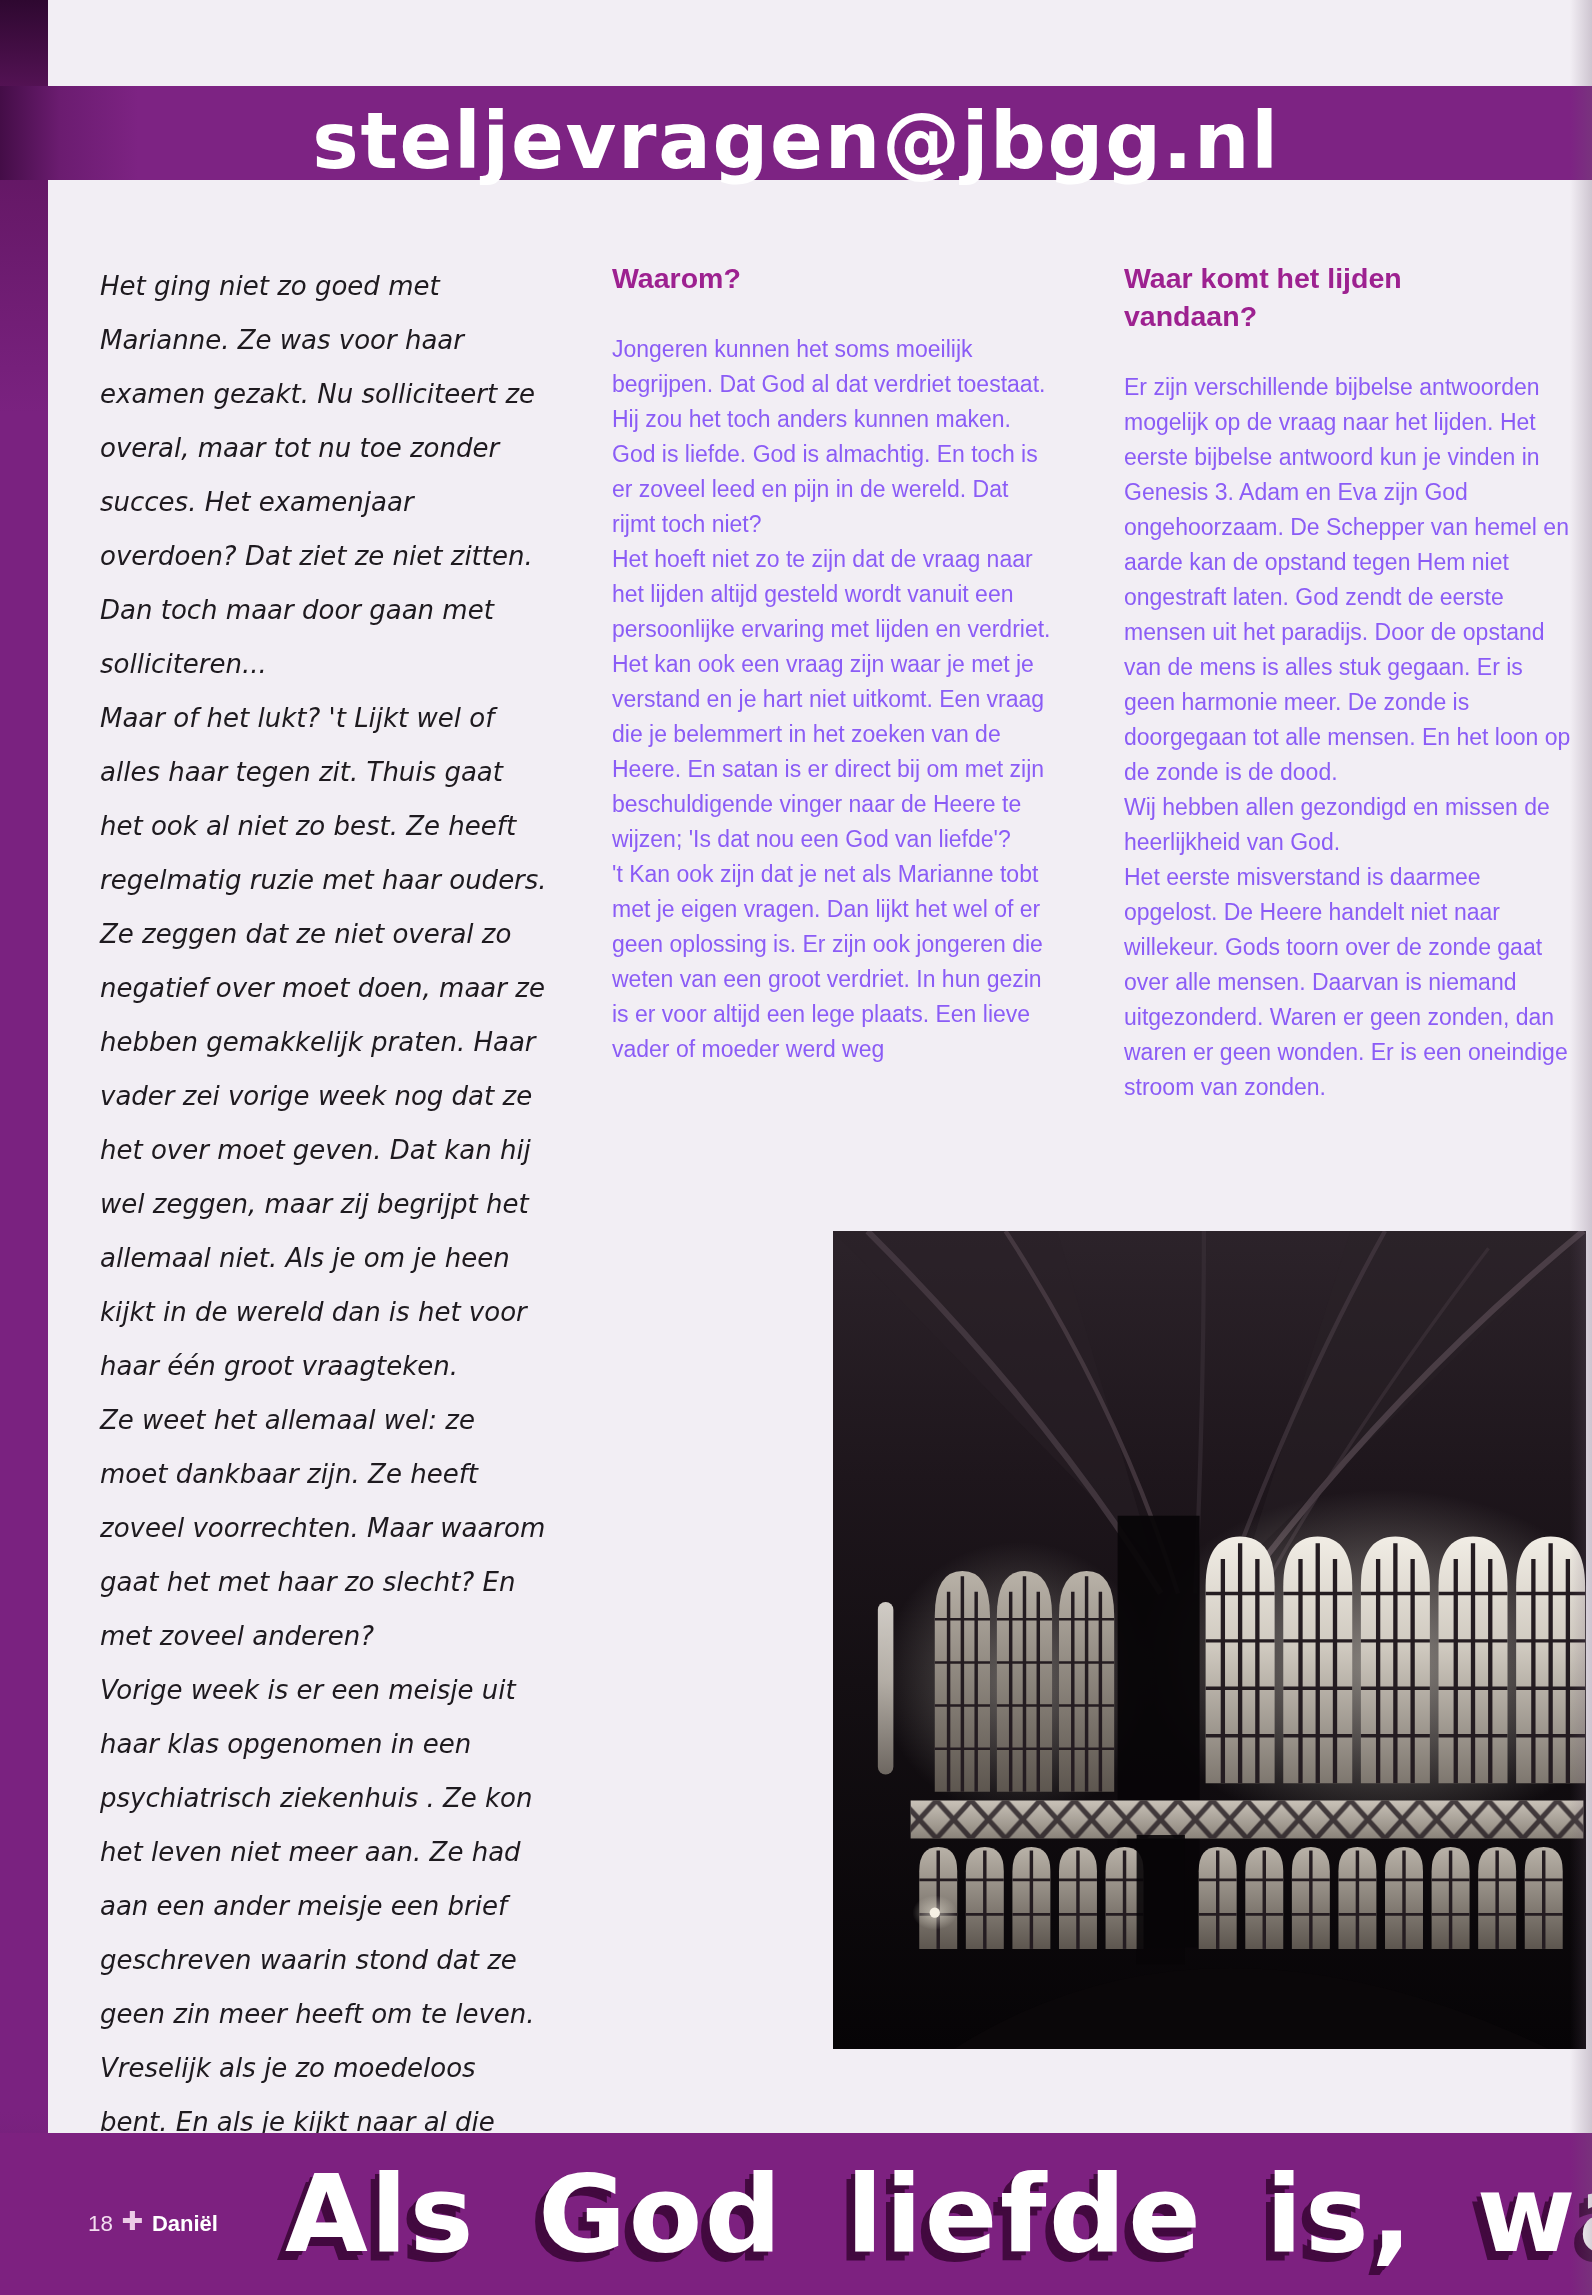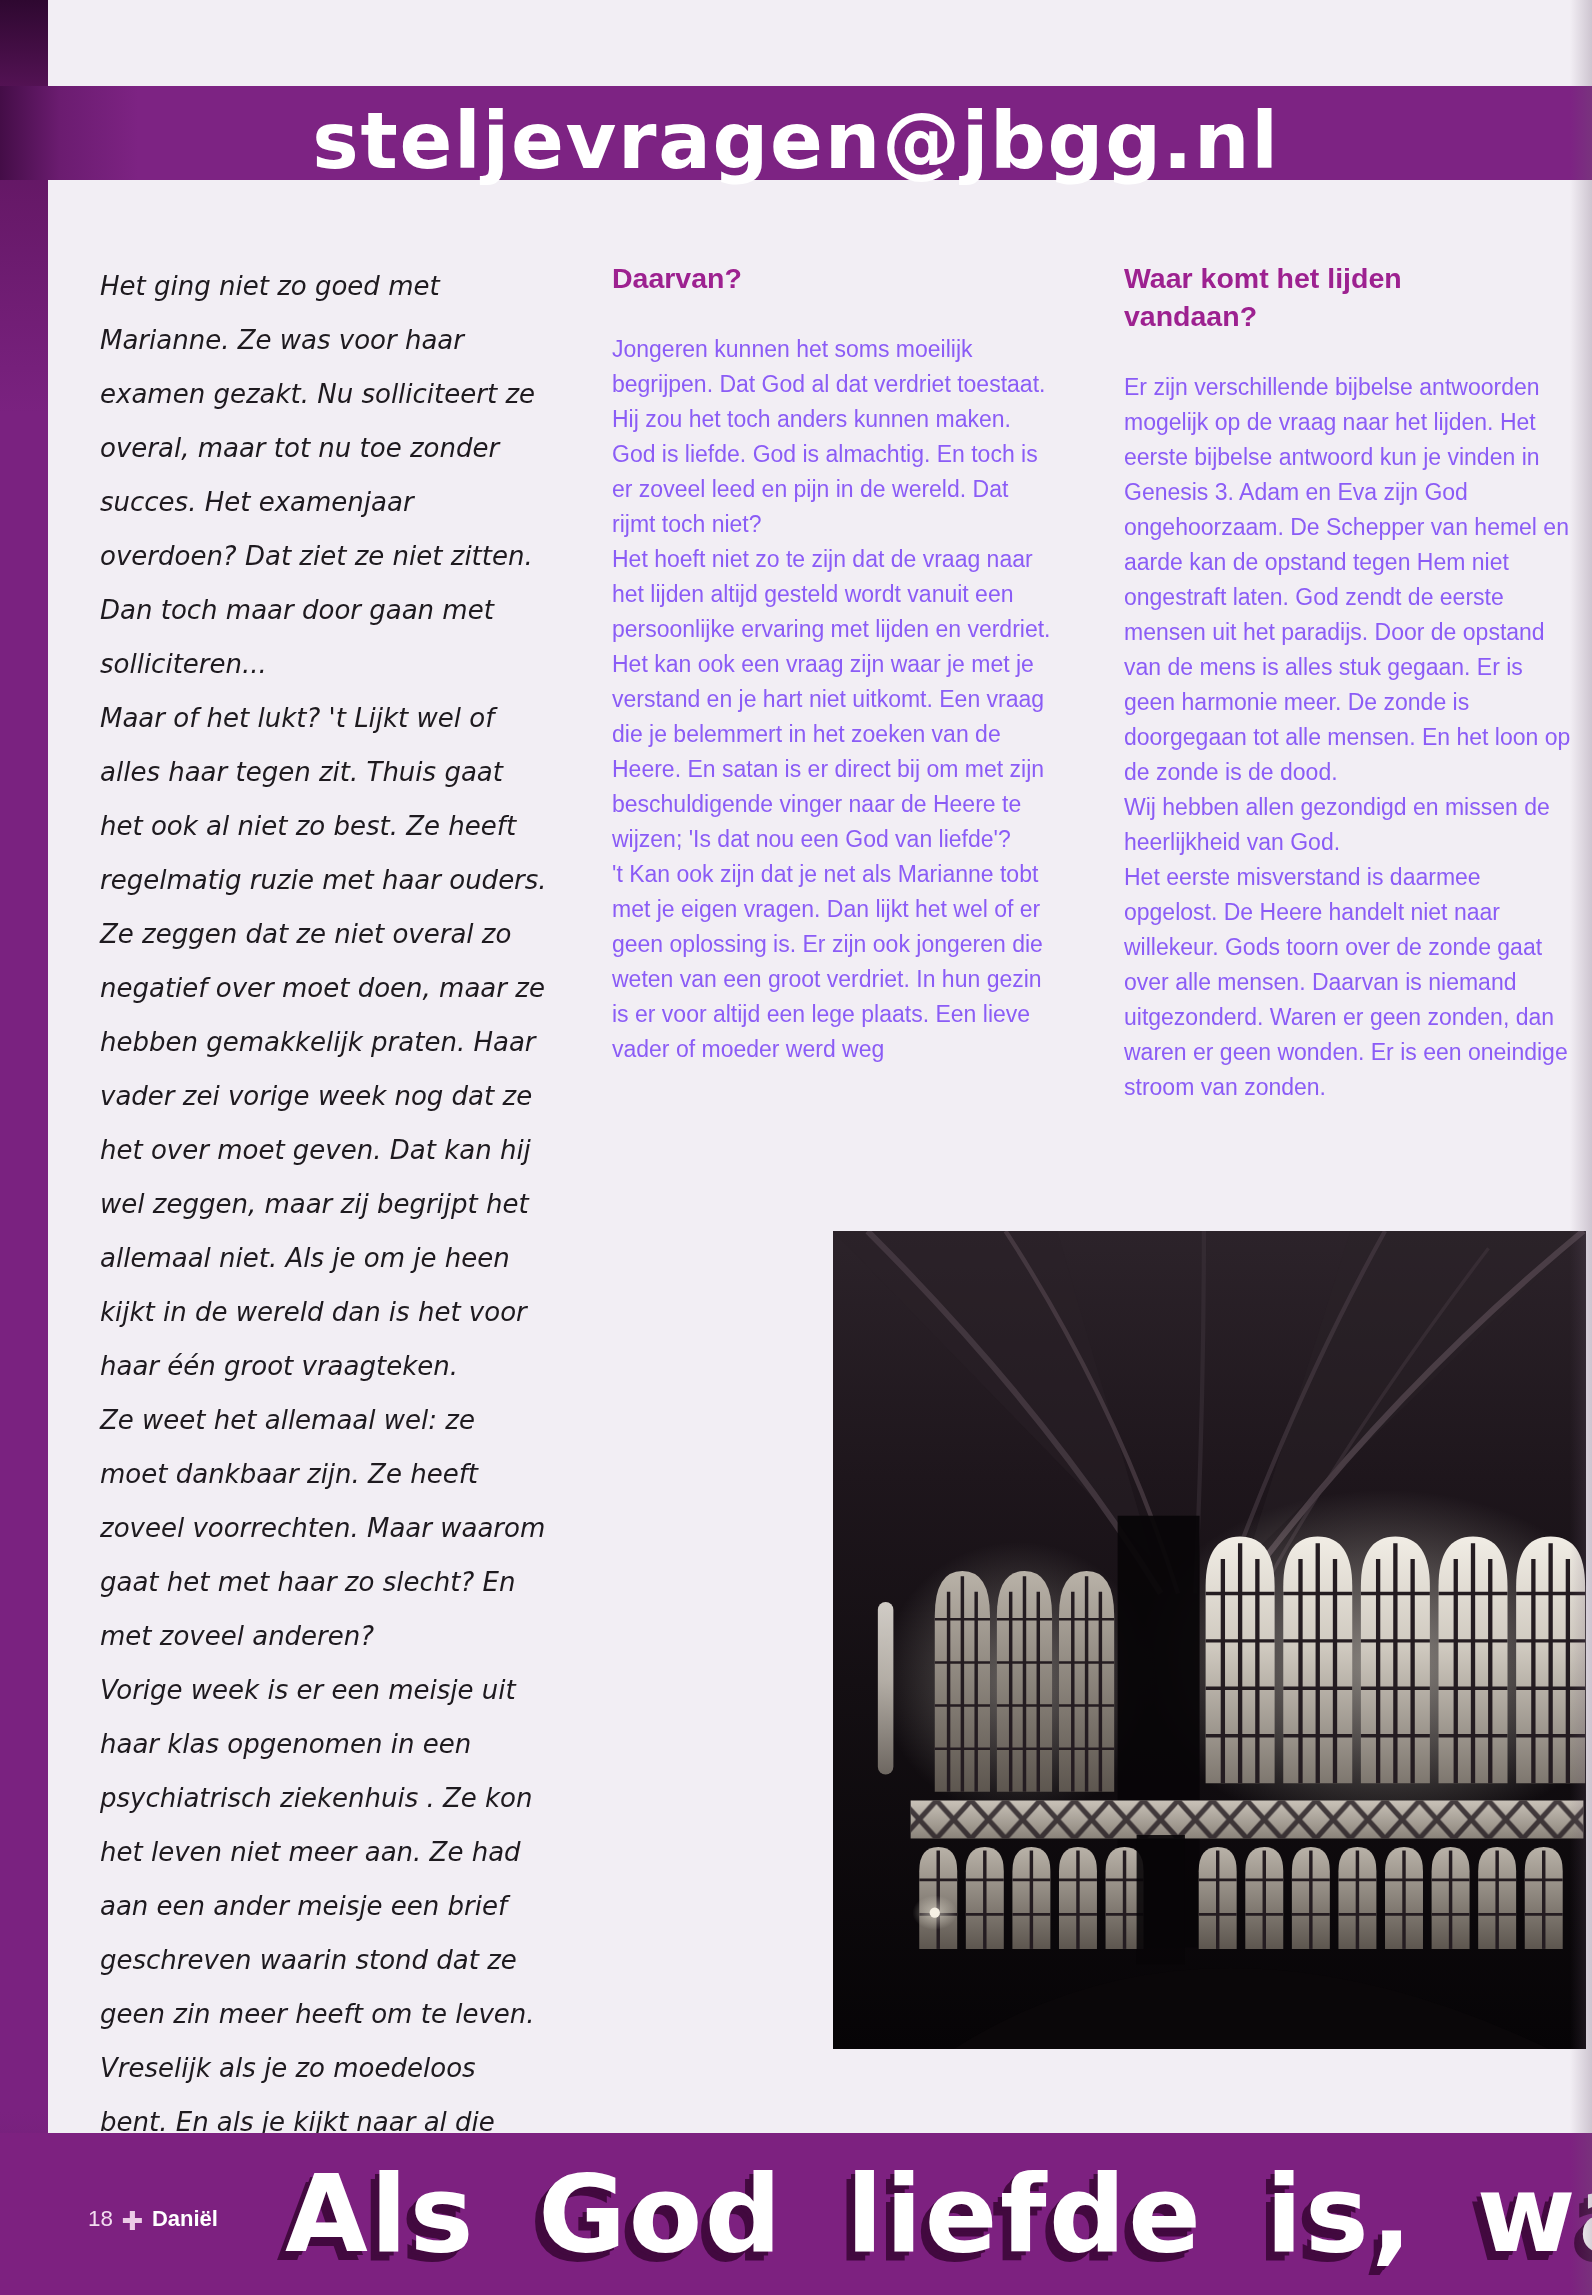--- a/index.html
+++ b/index.html
@@ -79,21 +79,21 @@
     font-weight:bold;
     font-size:107px;
     line-height:162px;
     letter-spacing:2.6px;
     word-spacing:22.4px;
     color:#ffffff;
     text-shadow:-4.3px 4.3px 0 #42093f, -8.6px 8.6px 0 #42093f;
   }
   .footer-meta{
     position:absolute;left:88px;top:2206px;
-    display:flex;align-items:flex-start;gap:8.6px;
+    display:flex;align-items:flex-end;gap:8.6px;
     color:#f3ddf0;
   }
   .footer-page{font-size:22.4px;}
   .footer-logo{font-size:26px;color:#eccbe7;}
   .footer-brand{font-size:22px;font-weight:bold;color:#ffffff;}
   
   .right-shade{
     position:absolute;right:0;top:0;width:22.4px;height:100%;
     background:linear-gradient(270deg, rgba(110,90,115,.28), rgba(110,90,115,0));
     pointer-events:none;
@@ -111,21 +111,21 @@
   </div>
 
   <div class="col col-left">
     <div class="left-text">Het ging niet zo goed met Marianne. Ze was voor haar examen gezakt. Nu solliciteert ze overal, maar tot nu toe zonder succes. Het examenjaar overdoen? Dat ziet ze niet zitten. Dan toch maar door gaan met solliciteren...
 Maar of het lukt? 't Lijkt wel of alles haar tegen zit. Thuis gaat het ook al niet zo best. Ze heeft regelmatig ruzie met haar ouders. Ze zeggen dat ze niet overal zo negatief over moet doen, maar ze hebben gemakkelijk praten. Haar vader zei vorige week nog dat ze het over moet geven. Dat kan hij wel zeggen, maar zij begrijpt het allemaal niet. Als je om je heen kijkt in de wereld dan is het voor haar één groot vraagteken.
 Ze weet het allemaal wel: ze moet dankbaar zijn. Ze heeft zoveel voorrechten. Maar waarom gaat het met haar zo slecht? En met zoveel anderen?
 Vorige week is er een meisje uit haar klas opgenomen in een psychiatrisch ziekenhuis . Ze kon het leven niet meer aan. Ze had aan een ander meisje een brief geschreven waarin stond dat ze geen zin meer heeft om te leven. Vreselijk als je zo moedeloos bent. En als je kijkt naar al die ellende in de wereld, dan krijg je steeds meer vraagtekens. Als God liefde is, waarom gebeurt dat dan allemaal?</div>
   </div>
 
   <div class="col col-middle">
-    <h2 class="col-heading">Daarvan?</h2>
+    <h2 class="col-heading">Waarom?</h2>
     <div class="body-text">Jongeren kunnen het soms moeilijk begrijpen. Dat God al dat verdriet toestaat. Hij zou het toch anders kunnen maken. God is liefde. God is almachtig. En toch is er zoveel leed en pijn in de wereld. Dat rijmt toch niet?
 Het hoeft niet zo te zijn dat de vraag naar het lijden altijd gesteld wordt vanuit een persoonlijke ervaring met lijden en verdriet. Het kan ook een vraag zijn waar je met je verstand en je hart niet uitkomt. Een vraag die je belemmert in het zoeken van de Heere. En satan is er direct bij om met zijn beschuldigende vinger naar de Heere te wijzen; 'Is dat nou een God van liefde'?
 't Kan ook zijn dat je net als Marianne tobt met je eigen vragen. Dan lijkt het wel of er geen oplossing is. Er zijn ook jongeren die weten van een groot verdriet. In hun gezin is er voor altijd een lege plaats. Een lieve vader of moeder werd weg</div>
   </div>
 
   <div class="col col-right">
     <h2 class="col-heading">Waar komt het lijden vandaan?</h2>
     <div class="body-text">Er zijn verschillende bijbelse antwoorden mogelijk op de vraag naar het lijden. Het eerste bijbelse antwoord kun je vinden in Genesis 3. Adam en Eva zijn God ongehoorzaam. De Schepper van hemel en aarde kan de opstand tegen Hem niet ongestraft laten. God zendt de eerste mensen uit het paradijs. Door de opstand van de mens is alles stuk gegaan. Er is geen harmonie meer. De zonde is doorgegaan tot alle mensen. En het loon op de zonde is de dood.
 Wij hebben allen gezondigd en missen de heerlijkheid van God.
 Het eerste misverstand is daarmee opgelost. De Heere handelt niet naar willekeur. Gods toorn over de zonde gaat over alle mensen. Daarvan is niemand uitgezonderd. Waren er geen zonden, dan waren er geen wonden. Er is een oneindige stroom van zonden.</div>

